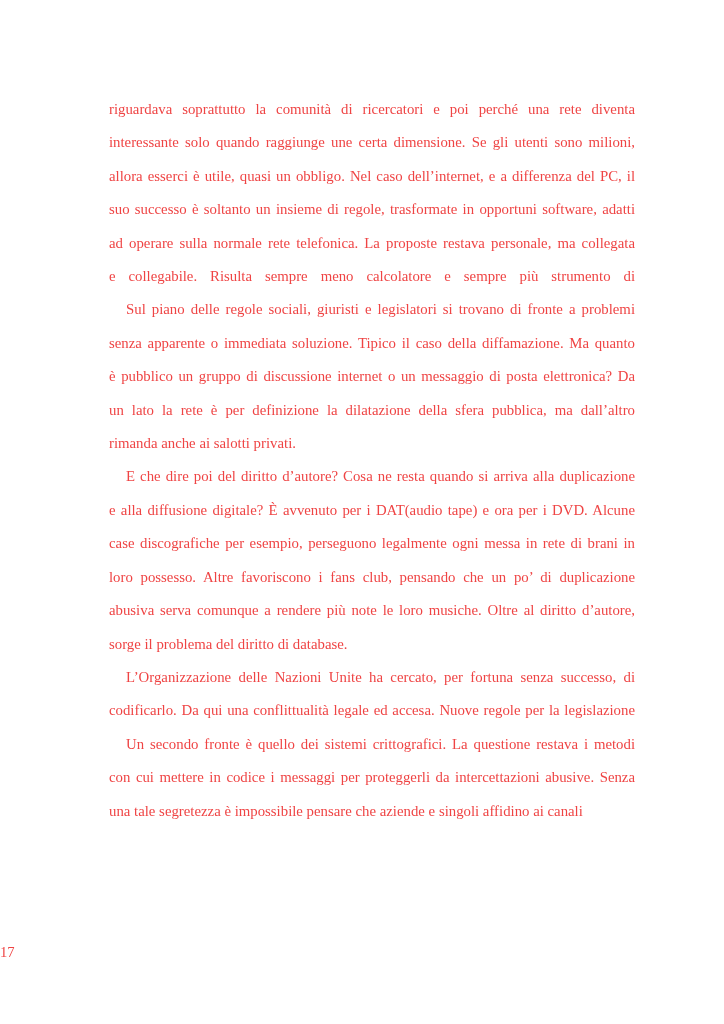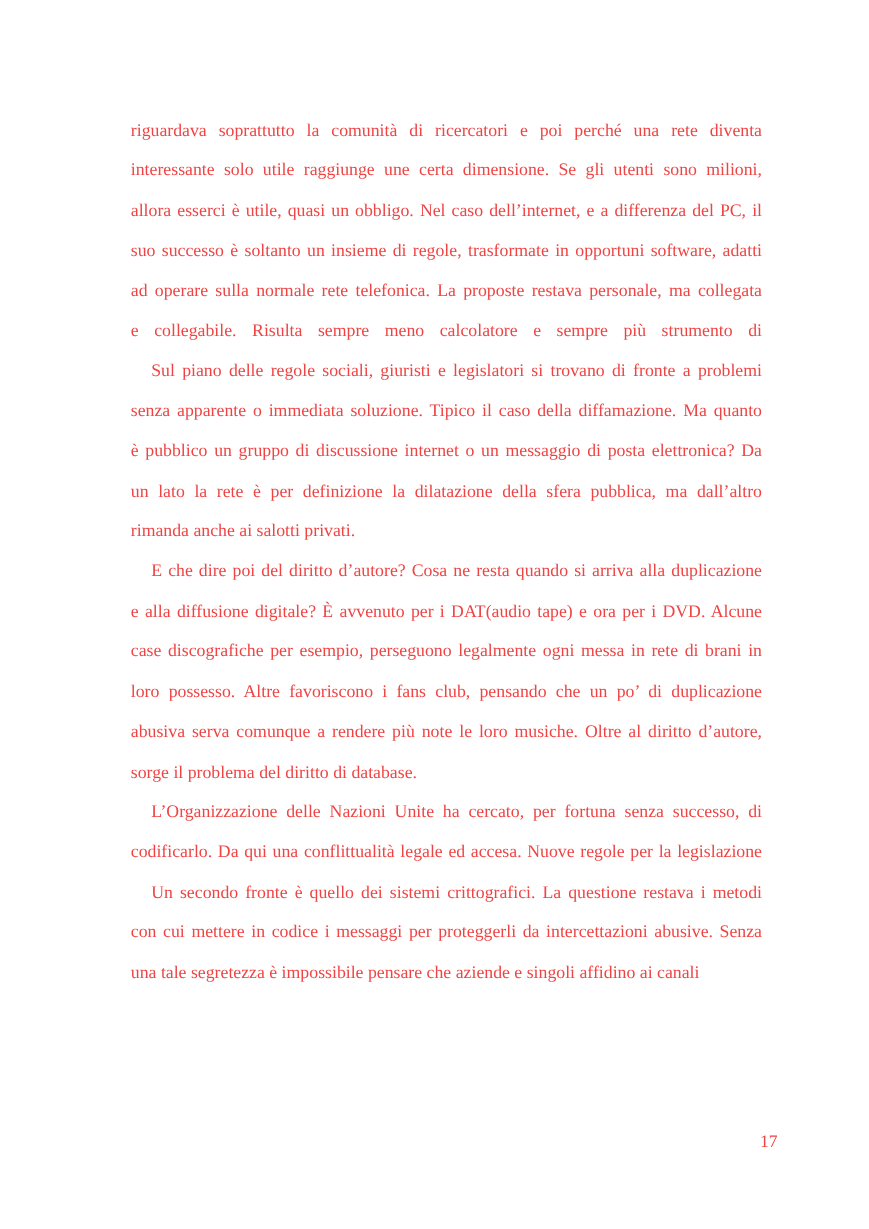--- a/index.html
+++ b/index.html
@@ -36,32 +36,32 @@
     text-align-last: left;
   }
   .line.indent {
     text-indent: 17px;
   }
   .footer {
     position: absolute;
     top: 944px;
     left: 0;
     width: 648px;
-    text-align: right;
+    text-align: left;
     font-size: 14.6px;
     line-height: 1.2;
   }
 </style>
 </head>
 <body>
 
 <div class="page">
   <div class="text-block" id="text-block">
       <div class="line">riguardava soprattutto la comunità di ricercatori e poi perché una rete diventa</div>
-      <div class="line">interessante solo utile raggiunge une certa dimensione. Se gli utenti sono milioni,</div>
+      <div class="line">interessante solo quando raggiunge une certa dimensione. Se gli utenti sono milioni,</div>
       <div class="line">allora esserci è utile, quasi un obbligo. Nel caso dell’internet, e a differenza del PC, il</div>
       <div class="line">suo successo è soltanto un insieme di regole, trasformate in opportuni software, adatti</div>
       <div class="line">ad operare sulla normale rete telefonica. La proposte restava personale, ma collegata</div>
       <div class="line">e collegabile. Risulta sempre meno calcolatore e sempre più strumento di</div>
       <div class="line indent">Sul piano delle regole sociali, giuristi e legislatori si trovano di fronte a problemi</div>
       <div class="line">senza apparente o immediata soluzione. Tipico il caso della diffamazione. Ma quanto</div>
       <div class="line">è pubblico un gruppo di discussione internet o un messaggio di posta elettronica? Da</div>
       <div class="line">un lato la rete è per definizione la dilatazione della sfera pubblica, ma dall’altro</div>
       <div class="line last">rimanda anche ai salotti privati.</div>
       <div class="line indent">E che dire poi del diritto d’autore? Cosa ne resta quando si arriva alla duplicazione</div>

